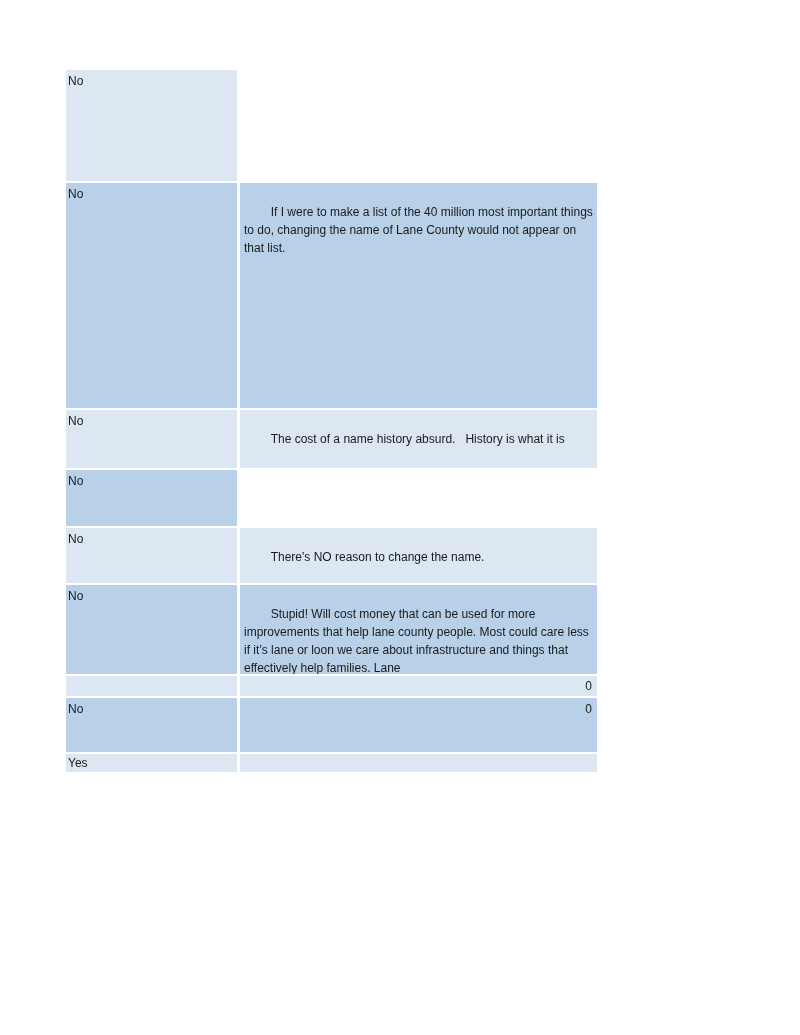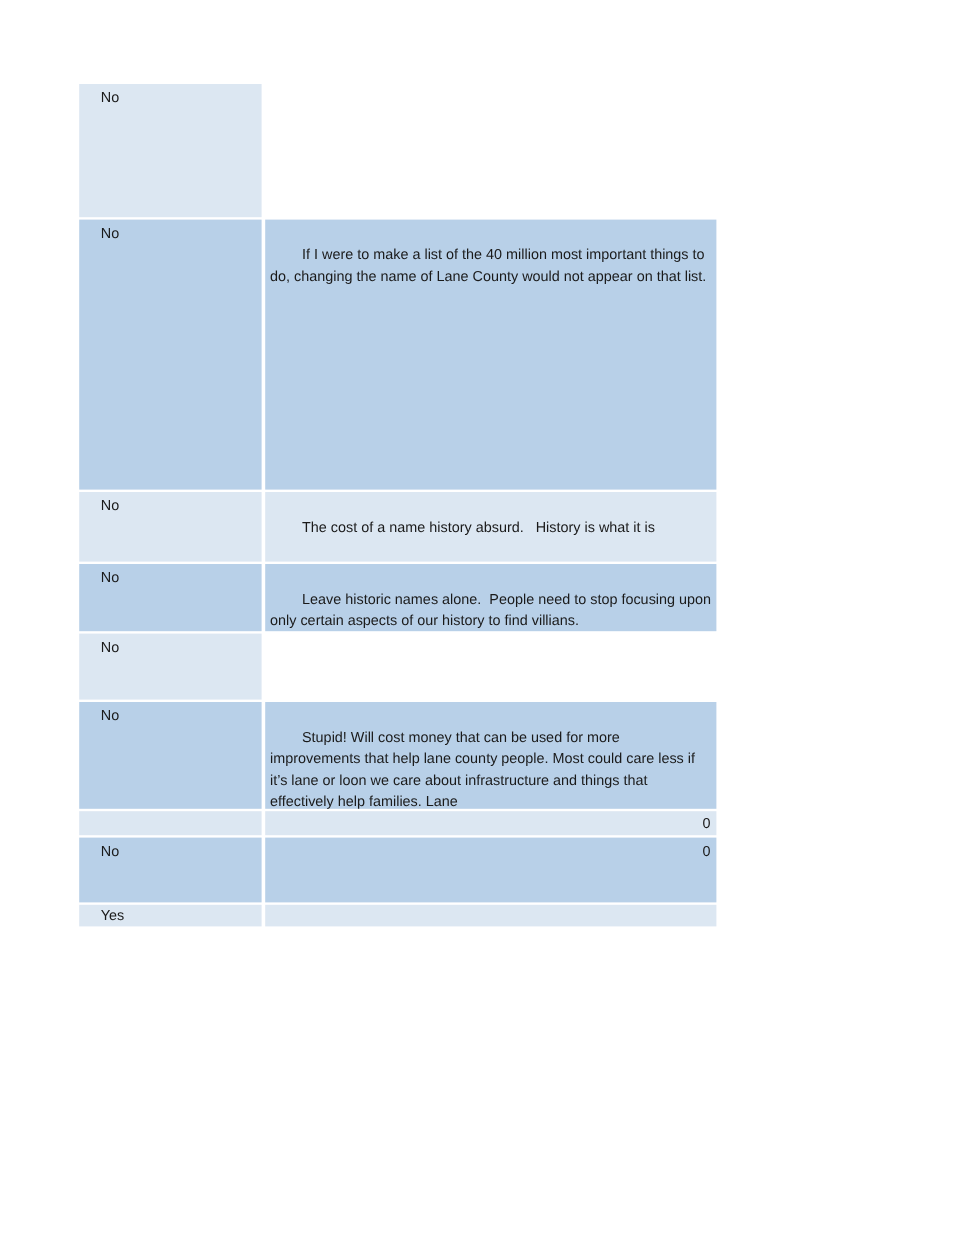--- a/index.html
+++ b/index.html
@@ -33,22 +33,22 @@
   .cell {
     box-sizing: border-box;
     font-size: 12px;
     line-height: 18px;
     color: #1a1a1a;
     padding: 2px 4px 2px 4px;
     overflow: hidden;
   }
   .answer {
     flex: none;
-    width: 152px;
-    padding-left: 18px;
+    width: 171px;
+    padding-left: 2px;
   }
   .comment {
     flex: 1;
     position: relative;
     white-space: pre-wrap;
   }
   .num {
     position: absolute;
     top: 2px;
     right: 5px;
@@ -88,28 +88,28 @@
     <div class="row r3">
       <div class="cell answer">No</div>
       <div class="cell comment">
         <span class="txt">The cost of a name history absurd.   History is what it is</span>
         <span class="num"></span>
       </div>
     </div>
 
     <div class="row r4">
       <div class="cell answer">No</div>
-      <div class="cell comment">
-        <span class="txt">Leave historic names alone.  People need to stop focusing upon only certain aspects of our history to find villians.</span>
-        <span class="num"></span>
-      </div>
     </div>
 
     <div class="row r5">
       <div class="cell answer">No</div>
+      <div class="cell comment">
+        <span class="txt">There's NO reason to change the name.</span>
+        <span class="num"></span>
+      </div>
     </div>
 
     <div class="row r6">
       <div class="cell answer">No</div>
       <div class="cell comment">
         <span class="txt">Stupid! Will cost money that can be used for more improvements that help lane county people. Most could care less if it’s lane or loon we care about infrastructure and things that effectively help families. Lane</span>
         <span class="num"></span>
       </div>
     </div>
 

